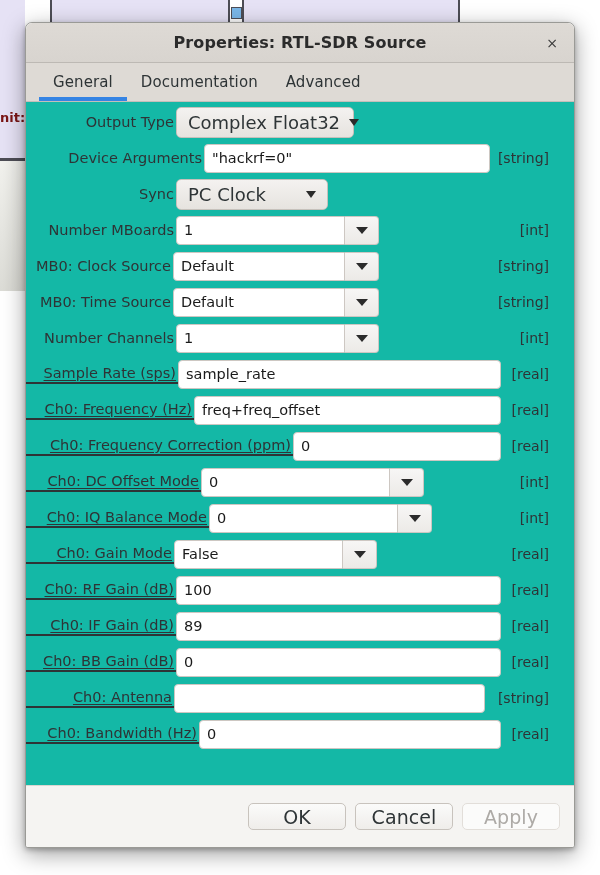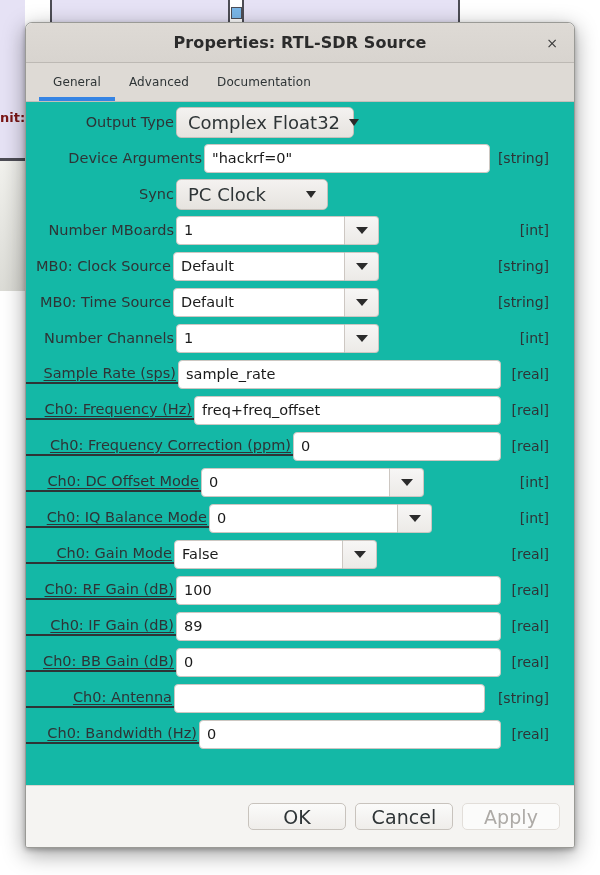--- a/index.html
+++ b/index.html
@@ -61,21 +61,21 @@
   
   #tabbar{
     height:39px;flex:0 0 39px;
     background:#dedad5;
     border-bottom:1px solid #c3bfba;
     display:flex;align-items:stretch;padding-left:13px;
     box-sizing:border-box;
   }
   .tab{
     display:flex;align-items:center;padding:0 14px;
-    font-size:12px;color:#2e3436;cursor:pointer;position:relative;
+    font-size:15px;color:#2e3436;cursor:pointer;position:relative;
     letter-spacing:.1px;
   }
   .tab.active::after{
     content:"";position:absolute;left:0;right:0;bottom:0;height:4px;
     background:#3584e4;
   }
 
   
   #form{
     flex:1 1 auto;background:#14b8a6;
@@ -183,24 +183,24 @@
   <div id="titlebar">
     <span id="dialog-title">Properties: RTL-SDR Source</span>
     <span id="close-btn">×</span>
   </div>
 
   <div id="tabbar">
     <div class="tab active">
       <span>General</span>
     </div>
     <div class="tab">
+      <span>Documentation</span>
+    </div>
+    <div class="tab">
       <span>Advanced</span>
-    </div>
-    <div class="tab">
-      <span>Documentation</span>
     </div>
   </div>
 
   <div id="form">
       <div class="row">
         <div class="lbl" style="width: 150px;">Output Type</div>
         <div class="ctl">
           <div class="btncombo" style="width: 178px;">
             <span>Complex Float32</span>
             <span class="tri"></span>

